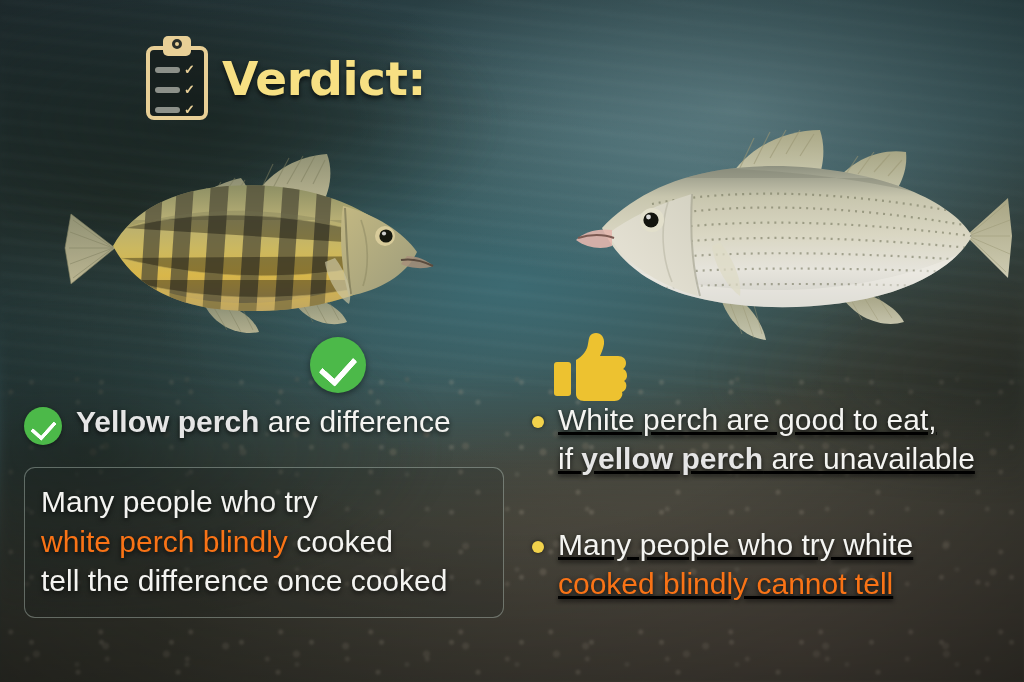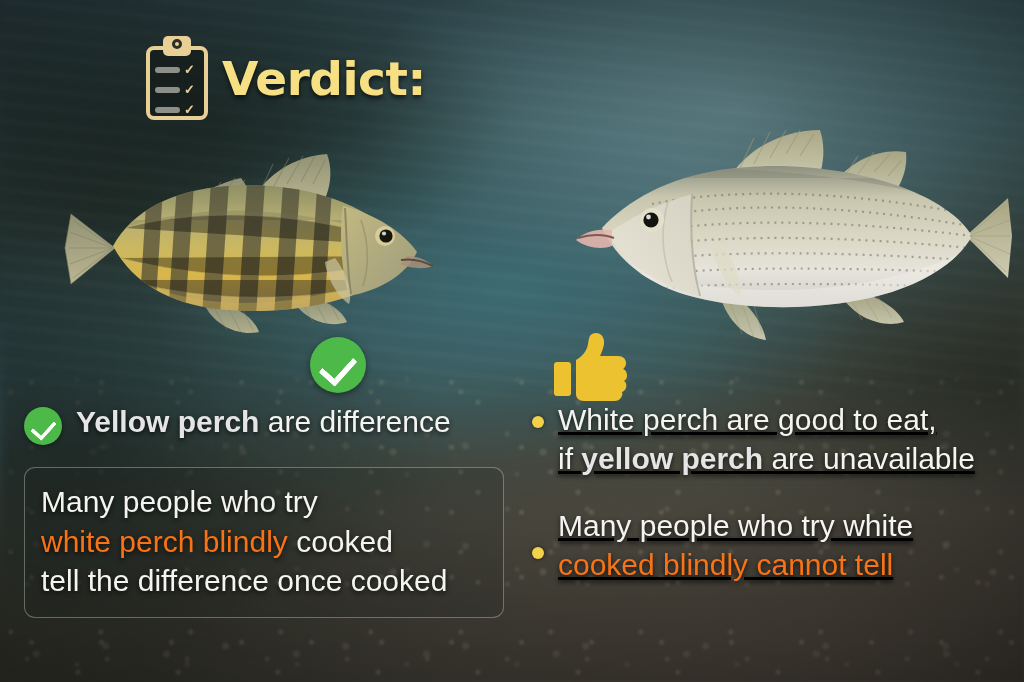--- a/index.html
+++ b/index.html
@@ -140,21 +140,21 @@
 
   .note-box{
     margin-top:22px;
     border:1px solid rgba(205,220,210,.38);
     border-radius:11px;
     padding:14px 16px 16px 16px;
     background:rgba(22,30,26,.14);
   }
   .note-box .btext{ font-size:30px; line-height:1.32; }
 
-  #col-right .bullet-row + .bullet-row{ margin-top:28px;align-items:center; }
+  #col-right .bullet-row + .bullet-row{ margin-top:47px; }
 </style>
 </head>
 <body>
 
 <div id="stage">
 
   <div class="bg-base"></div>
   <div class="bg-streaks"></div>
   <div class="bg-gravel"></div>
   <div class="bg-murk"></div>

